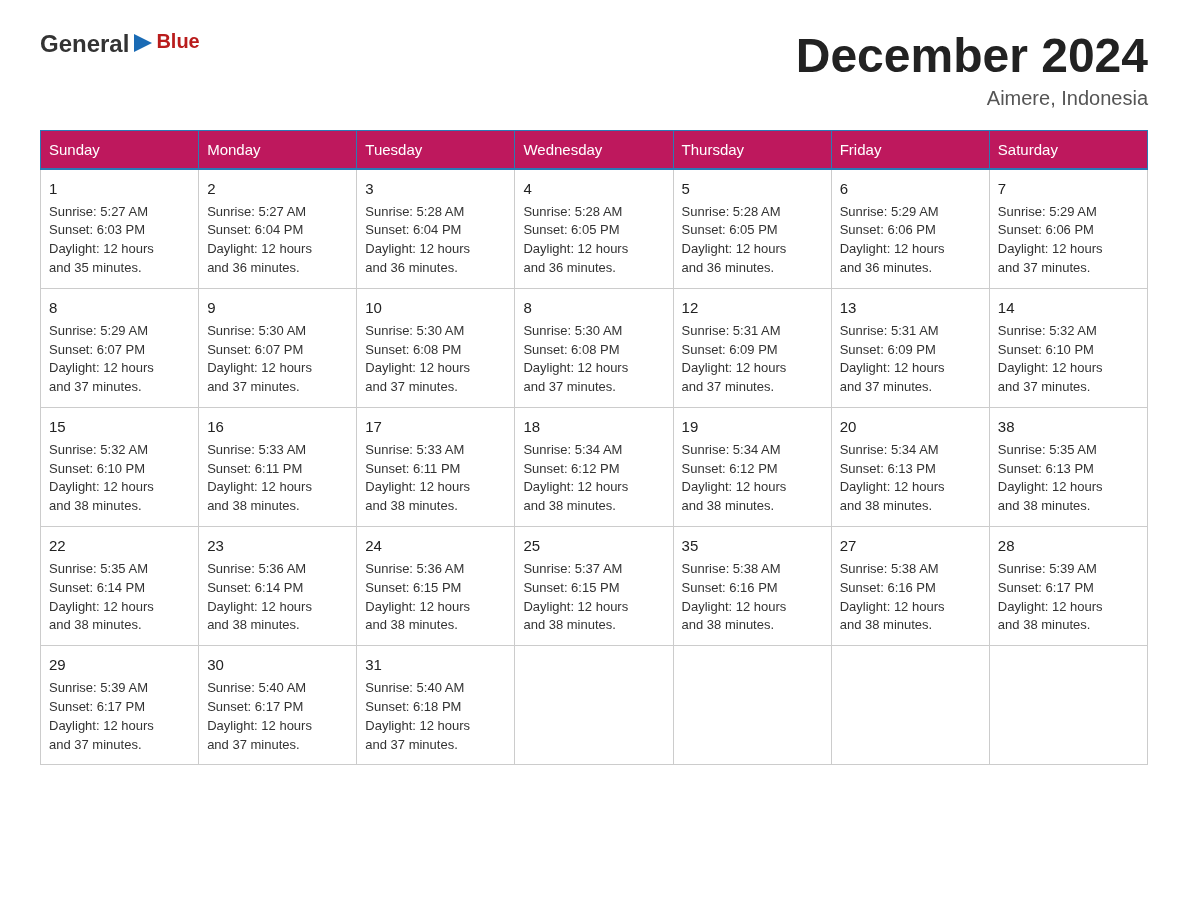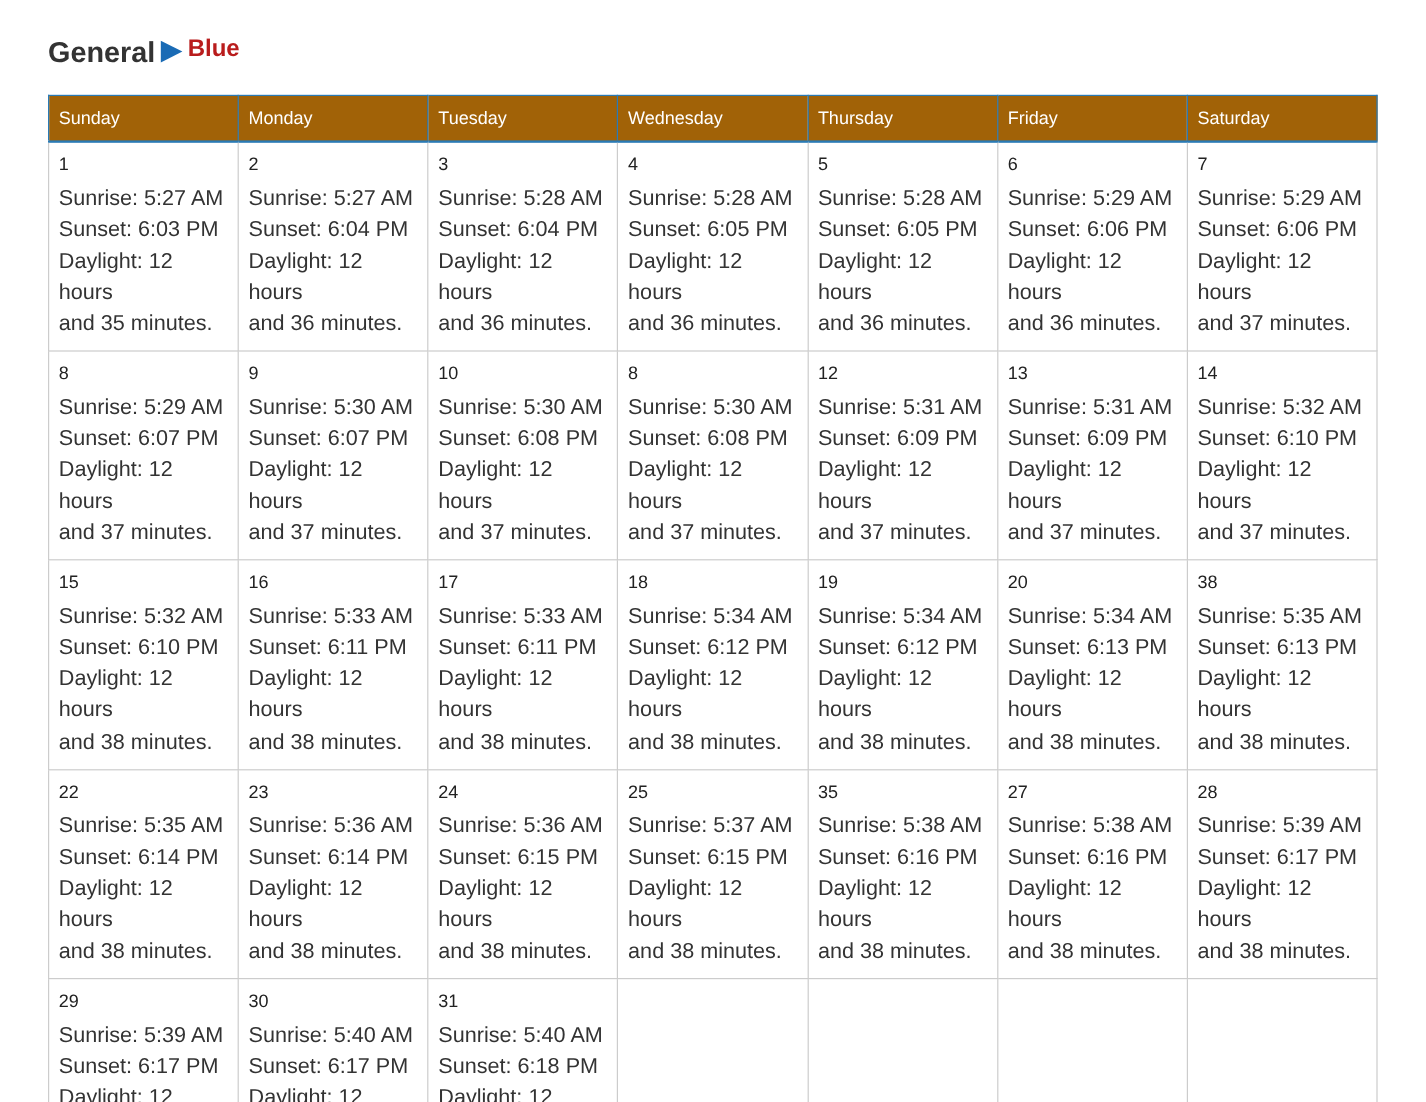--- a/index.html
+++ b/index.html
@@ -28,21 +28,21 @@
       font-size: 20px;
       color: #555;
       margin-top: 4px;
     }
     table {
       width: 100%;
       border-collapse: collapse;
       table-layout: fixed;
     }
     thead tr th {
-      background-color: #a16207;
+      background-color: #be185d;
       color: #fff;
       padding: 10px 8px;
       text-align: left;
       font-size: 15px;
       font-weight: normal;
       border: 1px solid #2a7ab5;
     }
     tbody tr td {
       vertical-align: top;
       padding: 8px 8px 10px 8px;
@@ -54,21 +54,21 @@
     }
     tbody tr td .day-num {
       font-size: 15px;
       font-weight: normal;
       display: block;
       margin-bottom: 3px;
       color: #222;
     }
     tbody tr td .day-info {
       color: #333;
-      font-size: 18px;
+      font-size: 13px;
     }
     tbody tr:first-child td {
       border-top: 2px solid #2a7ab5;
     }
     tbody tr td.empty {
       background: #fff;
     }
     .logo-wrapper {
       display: flex;
       flex-direction: row;
@@ -88,20 +88,24 @@
       <span style="font-size:24px;font-weight:bold;color:#333;">General</span>
       <span style="display:inline-block;margin-left:3px;margin-top:2px;">
         <svg width="22" height="22" viewBox="0 0 22 22">
           <polygon points="2,2 20,11 2,20" fill="#1a6bb5"></polygon>
         </svg>
       </span>
     </div>
     <div>
       <span style="font-size:20px;font-weight:bold;color:#b91c1c;margin-left:2px;">Blue</span>
     </div>
+  </div>
+  <div class="title-area">
+    <div class="month-title">December 2024</div>
+    <div class="location-title">Aimere, Indonesia</div>
   </div>
 </div>
 
 <table>
   <thead>
     <tr>
     <th>Sunday</th>
         <th>Monday</th>
         <th>Tuesday</th>
         <th>Wednesday</th>

